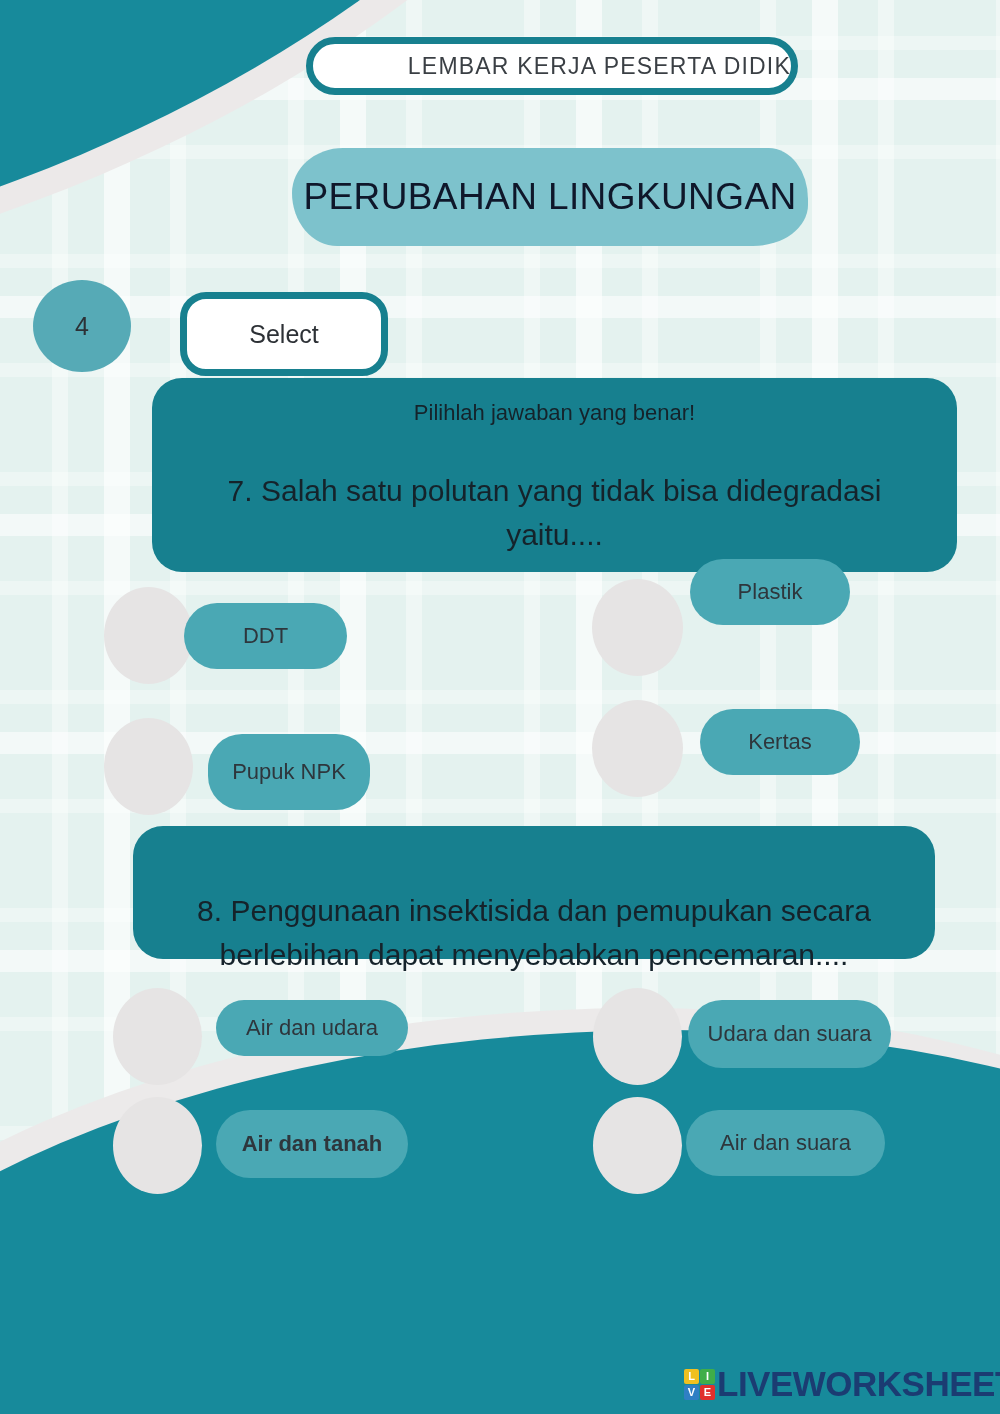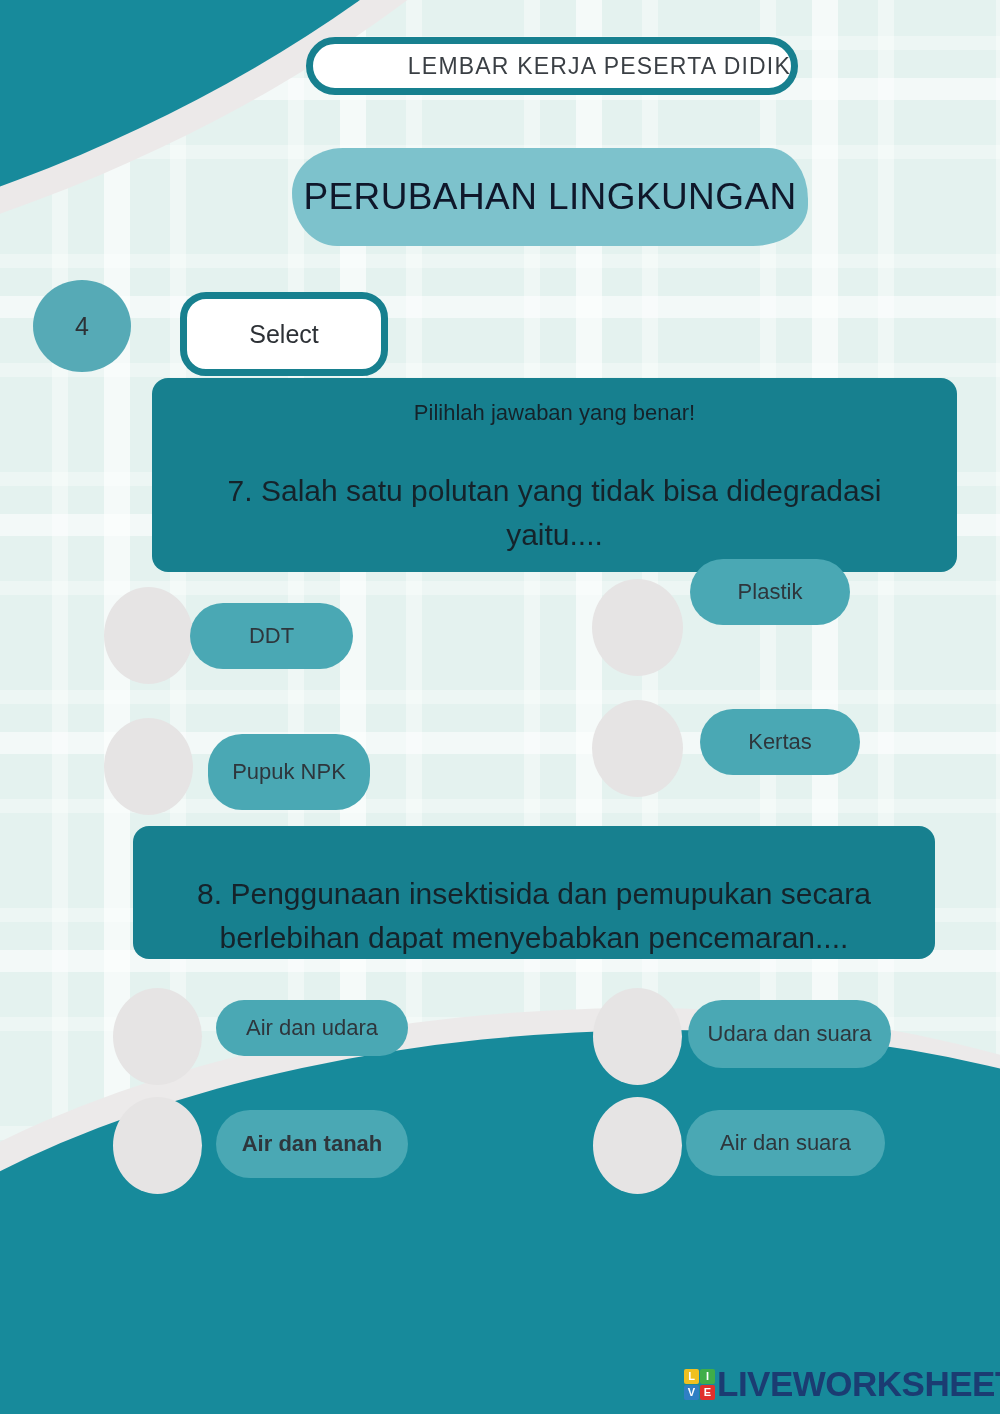--- a/index.html
+++ b/index.html
@@ -157,21 +157,21 @@
   }
   .select-box span {
     font-size: 25px;
     color: #2d3136;
   }
 
   
   .qpanel {
     position: absolute;
     background: #17808f;
-    border-radius: 16px;
+    border-radius: 30px;
     box-sizing: border-box;
     padding: 18px 26px 0 26px;
     text-align: center;
   }
   .qpanel .q-instr {
     font-size: 22px;
     color: #15232b;
     line-height: 1.5;
   }
   .qpanel .q-text {
@@ -187,21 +187,21 @@
     height: 194px;
   }
   #q8-panel {
     left: 133px;
     top: 826px;
     width: 802px;
     height: 133px;
     padding-top: 46px;
   }
   #q8-panel .q-text {
-    margin-top: 0;
+    margin-top: 17px;
   }
   .opt-target {
     position: absolute;
     border-radius: 50%;
     background: #e6e4e4;
   }
   .opt-pill {
     position: absolute;
     background: #4aa8b4;
     border-radius: 34px;
@@ -279,21 +279,21 @@
     <div class="select-box">
       <span>Select</span>
     </div>
 
     <div class="qpanel" id="q7-panel">
       <div class="q-instr">Pilihlah jawaban yang benar!</div>
       <div class="q-text">7. Salah satu polutan yang tidak bisa didegradasi yaitu....</div>
     </div>
 
     <div class="opt-target" style="left:104px; top:587px; width:89px; height:97px;"></div>
-    <div class="opt-pill" style="left:190px; top:603px; width:163px; height:66px;">
+    <div class="opt-pill" style="left:184px; top:603px; width:163px; height:66px;">
       <span>DDT</span>
     </div>
 
     <div class="opt-target" style="left:592px; top:579px; width:91px; height:97px;"></div>
     <div class="opt-pill" style="left:690px; top:559px; width:160px; height:66px;">
       <span>Plastik</span>
     </div>
 
     <div class="opt-target" style="left:104px; top:718px; width:89px; height:97px;"></div>
     <div class="opt-pill" style="left:208px; top:734px; width:162px; height:76px;">

